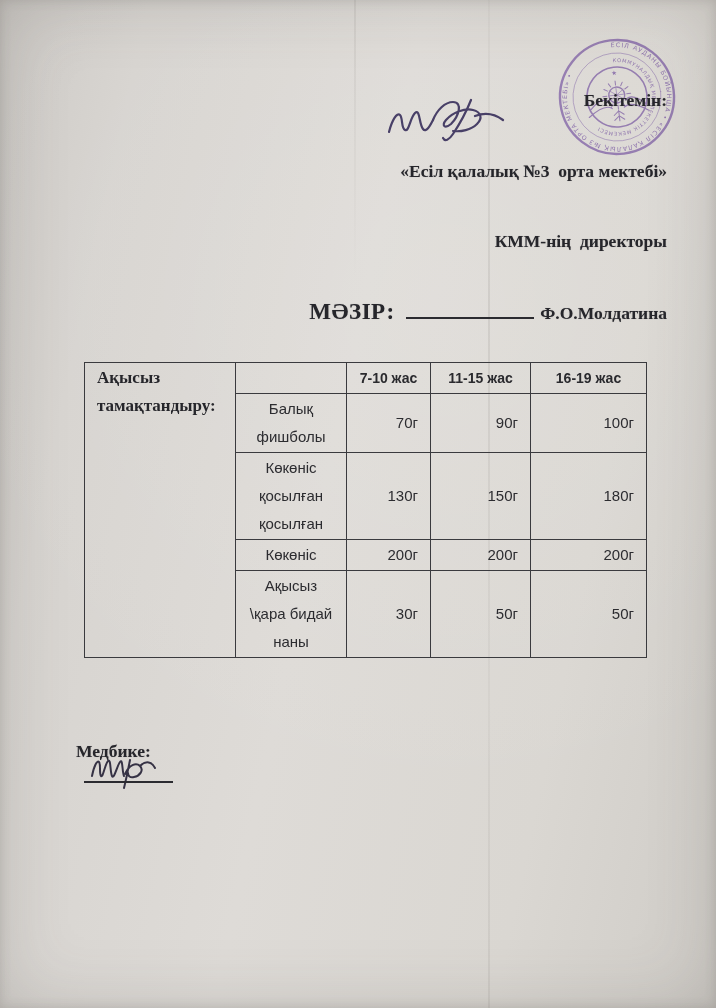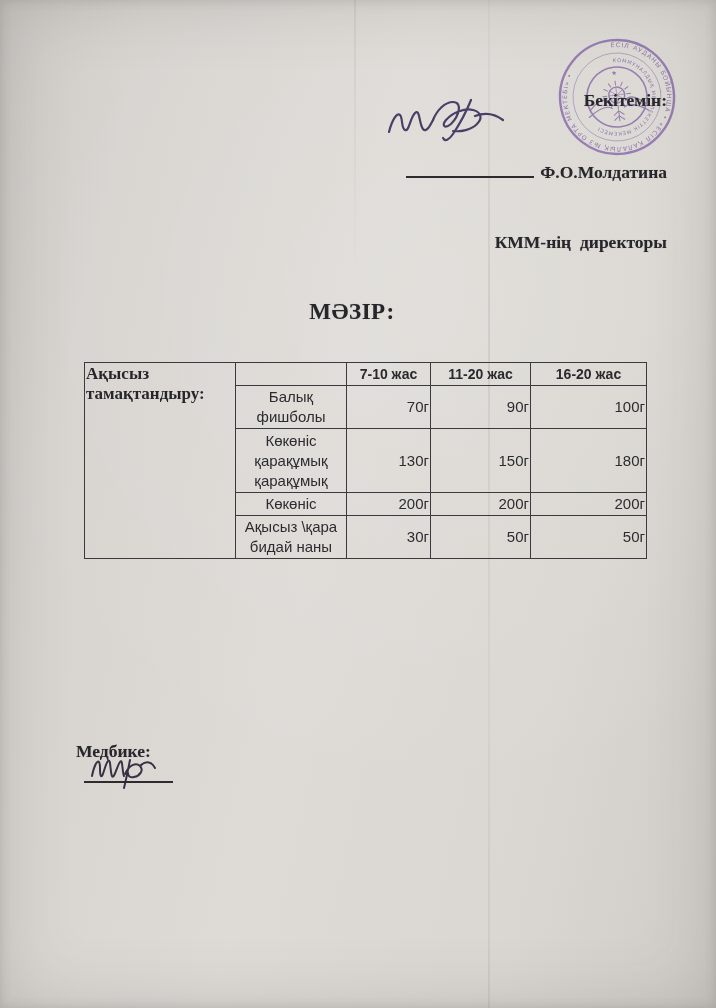--- a/index.html
+++ b/index.html
@@ -45,21 +45,21 @@
     text-shadow:0 0 1px rgba(40,40,46,.25);
   }
 
   
   table.menu{
     position:absolute; left:84px; top:362px;
     border-collapse:collapse; table-layout:fixed; width:562px;
     font-family:"Liberation Sans", sans-serif; font-size:15px; color:#2c2c30;
   }
   table.menu, table.menu td, table.menu th{border:1.8px solid #3a3a3e;}
-  table.menu td, table.menu th{padding:1px 1px; line-height:20px; overflow:hidden;}
+  table.menu td, table.menu th{padding:1px 12px; line-height:28px; overflow:hidden;}
   td.label-cell{
     font-family:"Liberation Serif", serif; font-weight:bold; font-size:17px;
     vertical-align:top; padding:4px 6px; line-height:22px; color:#26262b;
   }
   th.age-h{font-size:14px; font-weight:bold; text-align:center; color:#2a2a2e;}
   td.dish{text-align:center; vertical-align:middle;}
   td.val{text-align:right; vertical-align:middle;}
   tr.r-header{height:22px;}
   tr.r-1{height:42px;}
   tr.r-2{height:64px;}
@@ -107,22 +107,23 @@
         <textPath href="#ringOuter">ЕСІЛ АУДАНЫ БОЙЫНША • «ЕСІЛ ҚАЛАЛЫҚ №3 ОРТА МЕКТЕБІ» •</textPath>
       </text>
       <text font-size="5.1" letter-spacing="0.7">
         <textPath href="#ringInner">КОММУНАЛДЫҚ МЕМЛЕКЕТТІК МЕКЕМЕСІ</textPath>
       </text>
     </g>
   </svg>
 
   <div class="approval">
     <div>Бекітемін:</div>
+    <div>«Есіл қалалық №3  орта мектебі»</div>
+    <div>КММ-нің  директоры</div>
     <div><span class="sig-underline"></span><span>Ф.О.Молдатина</span></div>
-    <div>КММ-нің  директоры</div>
   </div>
 
   <svg class="director-sig" viewBox="0 0 145 58">
     <g stroke="#40366b" stroke-width="2.2" fill="none" stroke-linecap="round" stroke-linejoin="round" opacity="0.9">
       <path d="M6,44 C9,32 14,24 17,27 C20,30 18,40 22,42 C26,44 27,30 32,25 C37,20 36,36 40,41 C43,45 47,38 50,32"></path>
       <path d="M50,32 C54,22 62,14 70,14 C80,14 76,28 68,36 C62,41 58,38 63,32 C70,24 82,20 90,22 C98,24 100,30 94,36 C88,42 78,44 70,43"></path>
       <path d="M88,12 C84,22 78,34 70,46 C66,52 62,54 60,50 M92,28 C102,24 112,26 120,32"></path>
     </g>
   </svg>
 
@@ -134,31 +135,31 @@
         <col style="width:111px">
         <col style="width:84px">
         <col style="width:100px">
         <col style="width:116px">
     </colgroup>
     <tbody>
       <tr class="r-header">
         <td class="label-cell" rowspan="5">Ақысыз тамақтандыру:</td>
         <td></td>
         <th class="age-h">7-10 жас</th>
-        <th class="age-h">11-20 жас</th>
-        <th class="age-h">16-20 жас</th>
+        <th class="age-h">11-15 жас</th>
+        <th class="age-h">16-19 жас</th>
       </tr>
       <tr class="r-1">
         <td class="dish">Балық фишболы</td>
         <td class="val">70г</td>
         <td class="val">90г</td>
         <td class="val">100г</td>
       </tr>
       <tr class="r-2">
-        <td class="dish">Көкөніс қарақұмық қарақұмық</td>
+        <td class="dish">Көкөніс қосылған қосылған</td>
         <td class="val">130г</td>
         <td class="val">150г</td>
         <td class="val">180г</td>
       </tr>
       <tr class="r-3">
         <td class="dish">Көкөніс</td>
         <td class="val">200г</td>
         <td class="val">200г</td>
         <td class="val">200г</td>
       </tr>

